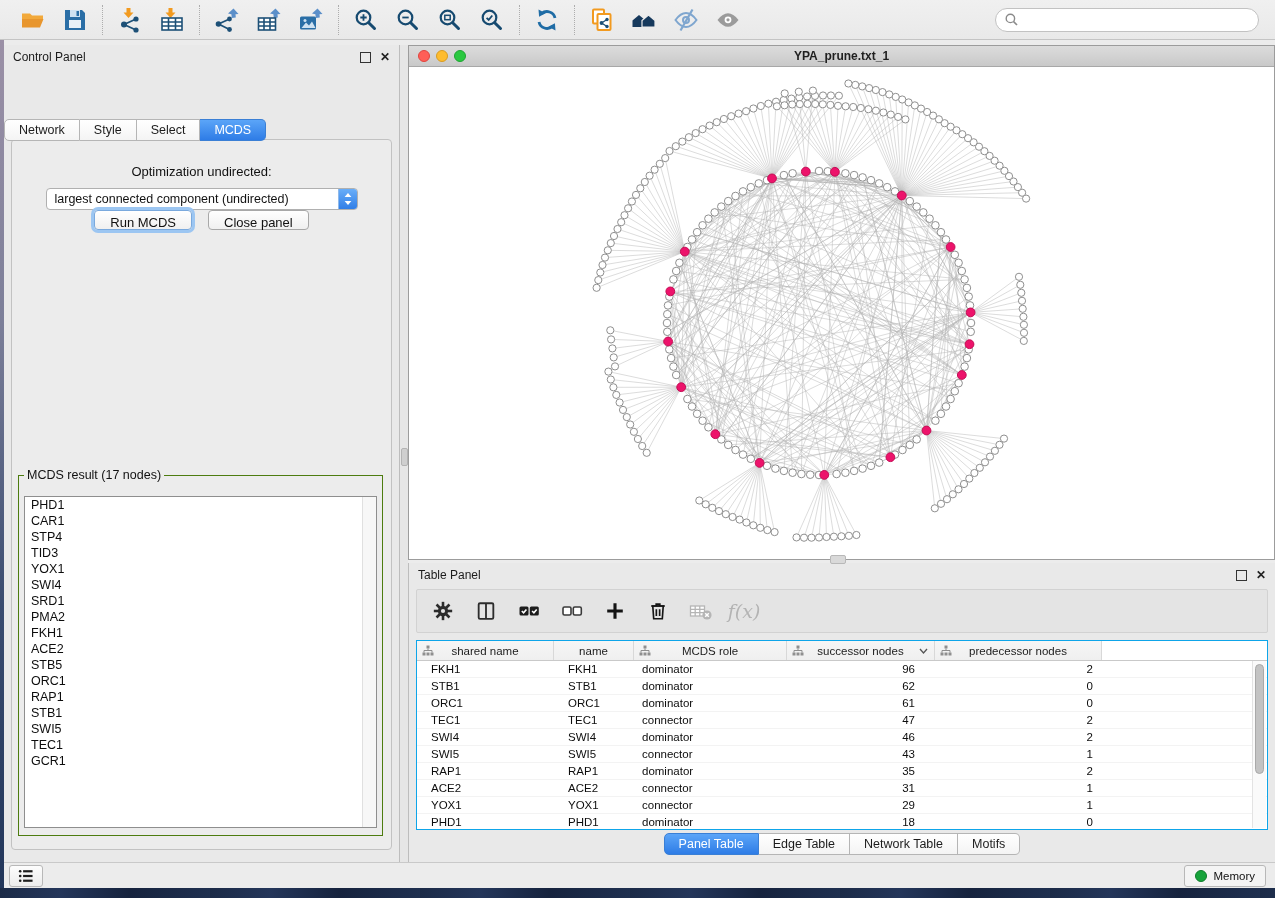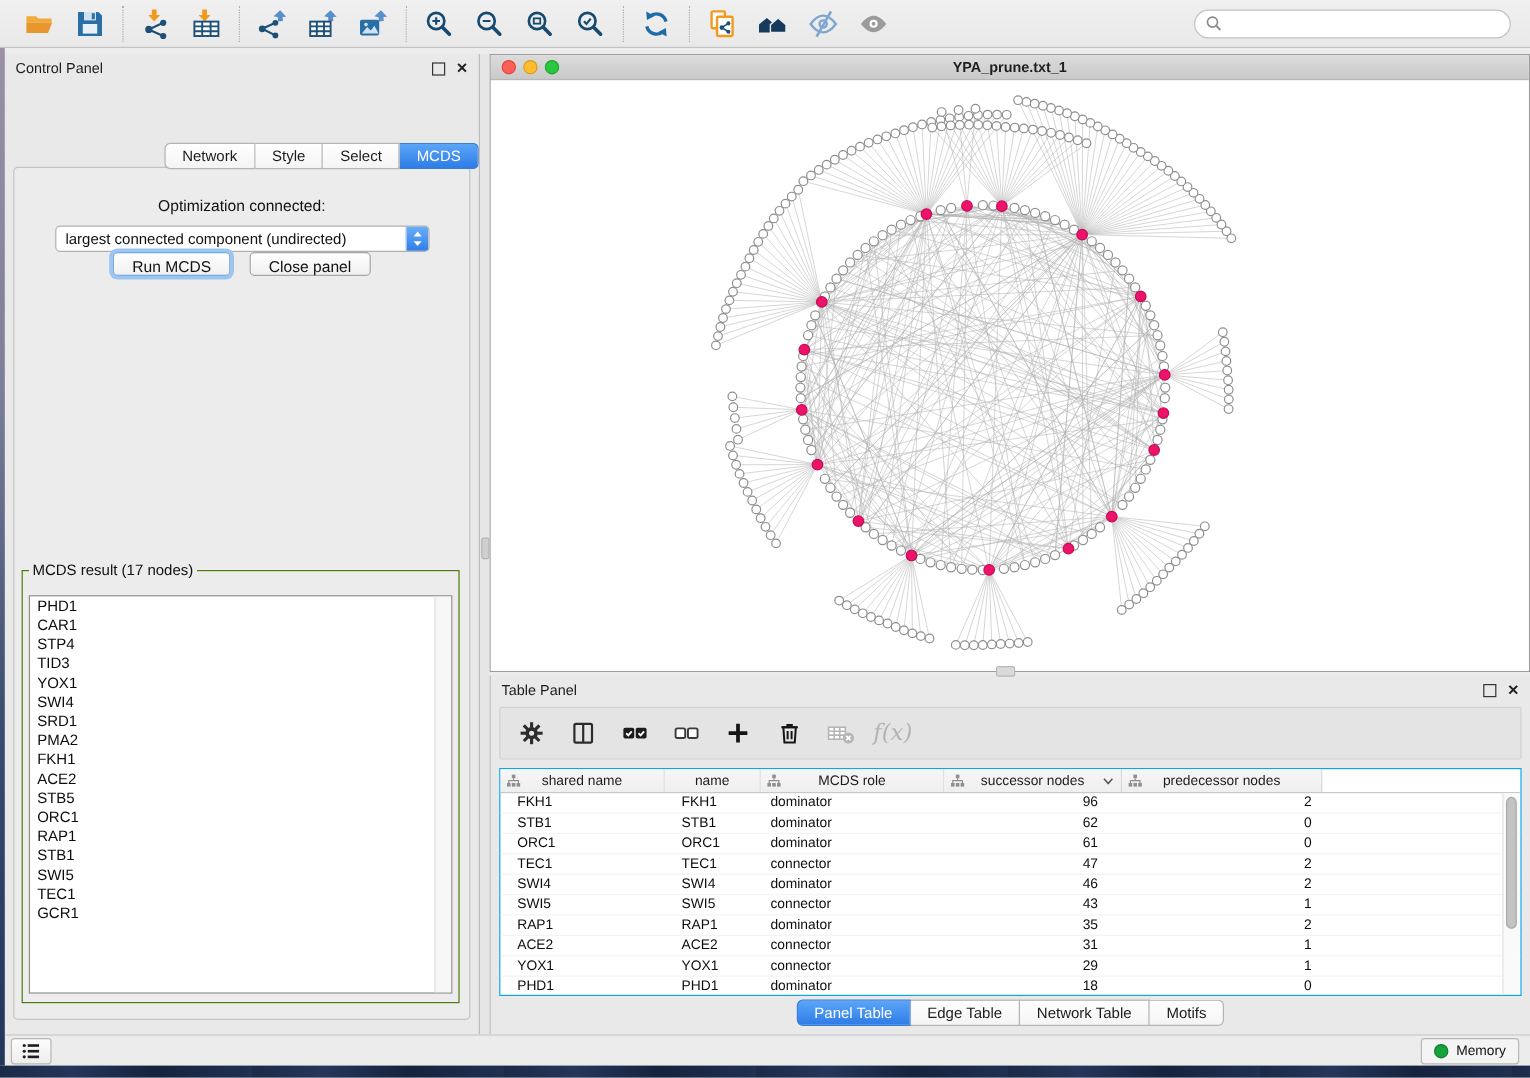--- a/index.html
+++ b/index.html
@@ -21,21 +21,21 @@
     background:#fff;display:flex;align-items:center;padding:0 9px;gap:6px;box-sizing:border-box;}
   .search input{border:none;outline:none;flex:1;font-size:12px;font-family:"Liberation Sans",sans-serif;background:transparent;}
 
   
   .control-panel{position:absolute;left:4px;top:45px;width:396px;height:817px;background:#e9e9e9;border-right:1px solid #bdbdbd;box-sizing:border-box;}
   .panel-header{height:24px;display:flex;align-items:center;padding:0 9px;font-size:12px;color:#1c1c1c;}
   .win-btns{margin-left:auto;display:flex;align-items:center;gap:9px;}
   .float-btn{width:9px;height:9px;border:1.5px solid #333;display:inline-block;}
   .close-btn{font-size:12px;font-weight:bold;color:#222;line-height:10px;}
   .cp-body{position:absolute;left:7px;right:7px;top:94px;bottom:12px;background:#ececec;border:1px solid #c2c2c2;border-radius:4px;}
-  .seg-tabs{position:absolute;top:74px;left:0;right:0;display:flex;justify-content:flex-end;z-index:3;}
+  .seg-tabs{position:absolute;top:74px;left:0;right:0;display:flex;justify-content:flex-start;z-index:3;}
   .seg-tab{background:linear-gradient(#ffffff,#f4f4f4);border:1px solid #b5b5b5;border-left:none;padding:0 14px;font-size:12.5px;
     height:20px;line-height:20px;color:#1c1c1c;cursor:default;white-space:nowrap;}
   .seg-tab:first-child{border-left:1px solid #b5b5b5;border-radius:5px 0 0 5px;}
   .seg-tab:last-child{border-radius:0 5px 5px 0;}
   .seg-tab.active{background:linear-gradient(#5ba5f8,#2e7ce6);color:#fff;border-color:#3a7fd5;}
   .opt-label{text-align:center;padding-top:24px;font-size:13px;color:#111;}
   .dropdown{margin:9px auto 0 auto;width:312px;height:22px;background:#fff;border:1px solid #b0b0b0;border-radius:4px;
     display:flex;align-items:center;box-sizing:border-box;overflow:hidden;}
   .dropdown .dd-text{flex:1;font-size:12.5px;padding-left:8px;color:#111;white-space:nowrap;}
   .dd-stepper{width:18px;height:22px;background:linear-gradient(#6cb0f9,#2e7ce6);display:flex;align-items:center;justify-content:center;border-left:1px solid #8fb9ea;}
@@ -263,21 +263,21 @@
         <span class="close-btn">✕</span>
       </span>
     </div>
     <div class="seg-tabs">
         <div class="seg-tab">Network</div>
         <div class="seg-tab">Style</div>
         <div class="seg-tab">Select</div>
         <div class="seg-tab active">MCDS</div>
       </div>
     <div class="cp-body">
-      <div class="opt-label">Optimization connected:</div>
+      <div class="opt-label">Optimization undirected:</div>
       <div class="dropdown">
         <span class="dd-text">largest connected component (undirected)</span>
         <span class="dd-stepper">
           <svg width="10" height="14" viewBox="0 0 10 14">
               <path d="M5 1l3.4 4H1.6z" fill="#fff"></path>
               <path d="M5 13L1.6 9h6.8z" fill="#fff"></path>
             </svg>
         </span>
       </div>
       <div class="btn-row">

